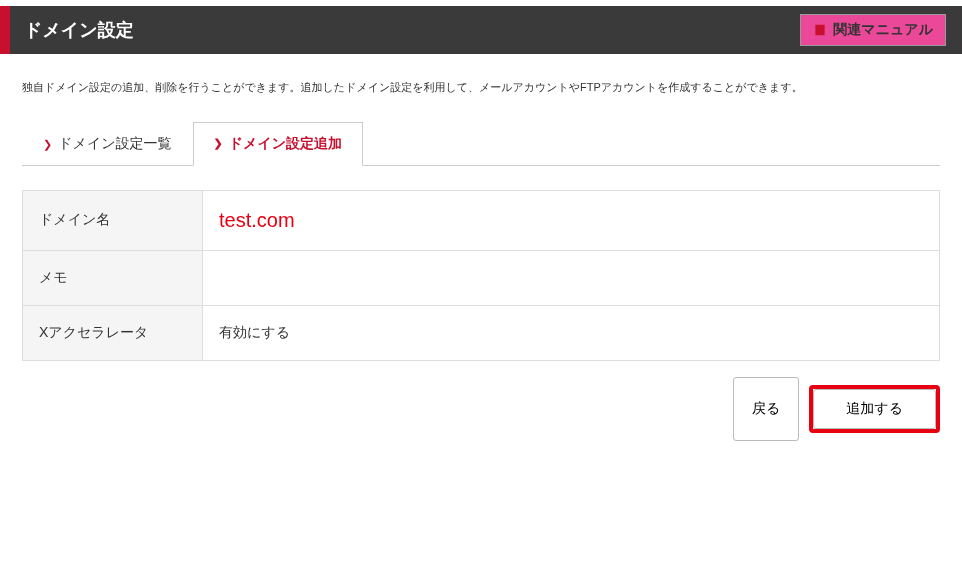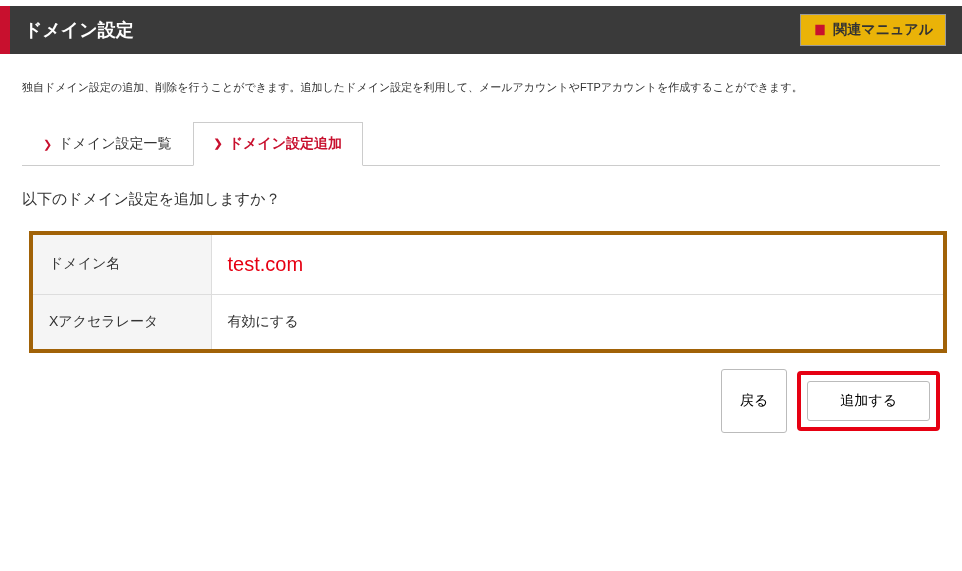--- a/index.html
+++ b/index.html
@@ -1,38 +1,38 @@
 <!DOCTYPE html>
 <html><head>
   <meta charset="utf-8">
   <style>
     * { box-sizing: border-box; margin: 0; padding: 0; }
     body { font-family: "Hiragino Kaku Gothic ProN", "メイリオ", Meiryo, sans-serif; font-size: 14px; color: #333; background: #fff; width: 962px; }
     .header-bar { display: flex; align-items: center; justify-content: space-between; background: #3a3a3a; color: #fff; padding: 0 16px 0 0; height: 48px; margin-top: 6px; gap: 12px; }
     .title-wrap { display: flex; align-items: center; height: 100%; }
     .red-stripe { width: 10px; height: 100%; background: #c8102e; margin-right: 14px; }
     .page-title { font-size: 18px; font-weight: bold; }
-    .manual-btn { background: #eab308; color: #333; border: 1px solid #999; padding: 6px 12px; font-size: 14px; font-weight: bold; display: flex; align-items: center; gap: 6px; cursor: pointer; }
+    .manual-btn { background: #ec4899; color: #333; border: 1px solid #999; padding: 6px 12px; font-size: 14px; font-weight: bold; display: flex; align-items: center; gap: 6px; cursor: pointer; }
     .manual-icon { width: 14px; height: 14px; }
     .content { padding: 24px 22px 24px 22px; }
     .intro { font-size: 11px; line-height: 1.7; margin-bottom: 24px; }
     .tabs { display: flex; border-bottom: 1px solid #ccc; margin-bottom: 24px; }
     .tab { padding: 12px 20px; font-size: 14px; cursor: pointer; display: flex; align-items: center; gap: 6px; border: 1px solid transparent; border-bottom: none; position: relative; top: 1px; }
     .tab.inactive { color: #333; }
     .tab.inactive .chev { color: #c8102e; font-size: 11px; }
     .tab.active { color: #c8102e; font-weight: bold; border: 1px solid #ccc; border-bottom: 1px solid #fff; background: #fff; }
     .tab.active .chev { color: #c8102e; font-size: 11px; }
     .confirm-text { font-size: 15px; margin-bottom: 22px; }
-    .detail-table { width: 100%; border: 4px solid #a16207; border-collapse: collapse; margin-left: 7px; }
+    .detail-table { width: 100%; border: 1px solid #a16207; border-collapse: collapse; }
     .detail-table td { border: 1px solid #ddd; padding: 18px 16px; font-size: 14px; vertical-align: middle; }
     .detail-table td.label { background: #f5f5f5; width: 180px; }
     .domain-value { color: #e60012; font-size: 20px; font-weight: normal; }
     .btn-row { display: flex; justify-content: flex-end; gap: 10px; margin-top: 16px; align-items: center; }
     .btn { background: #fff; border: 1px solid #bbb; border-radius: 3px; padding: 22px 18px; font-size: 14px; cursor: pointer; }
-    .btn-highlight { border: 4px solid #e60012; padding: 6px; border-radius: 4px; display: inline-flex; }
+    .btn-highlight { border: 4px solid #e60012; border-radius: 4px; display: inline-flex; }
     .btn-highlight .btn { padding: 10px 32px; }
   </style>
 </head>
 <body>
 
 <div class="header-bar">
   <div class="title-wrap">
     <div class="red-stripe"></div>
     <div class="page-title">ドメイン設定</div>
   </div>
@@ -51,27 +51,30 @@
     <div class="tab inactive">
       <span class="chev">❯</span>
       <span>ドメイン設定一覧</span>
     </div>
     <div class="tab active">
       <span class="chev">❯</span>
       <span>ドメイン設定追加</span>
     </div>
   </div>
 
-  <p class="confirm-text">以下のドメイン設定を追加しますか？</p>
 
   <table class="detail-table">
     <tbody>
         <tr>
       <td class="label">ドメイン名</td>
       <td><span class="domain-value">test.com</span></td>
+    </tr>
+    <tr>
+      <td class="label">メモ</td>
+      <td></td>
     </tr>
     <tr>
       <td class="label">Xアクセラレータ</td>
       <td>有効にする</td>
     </tr>
   </tbody>
     </table>
 
   <div class="btn-row">
     <button class="btn">戻る</button>

